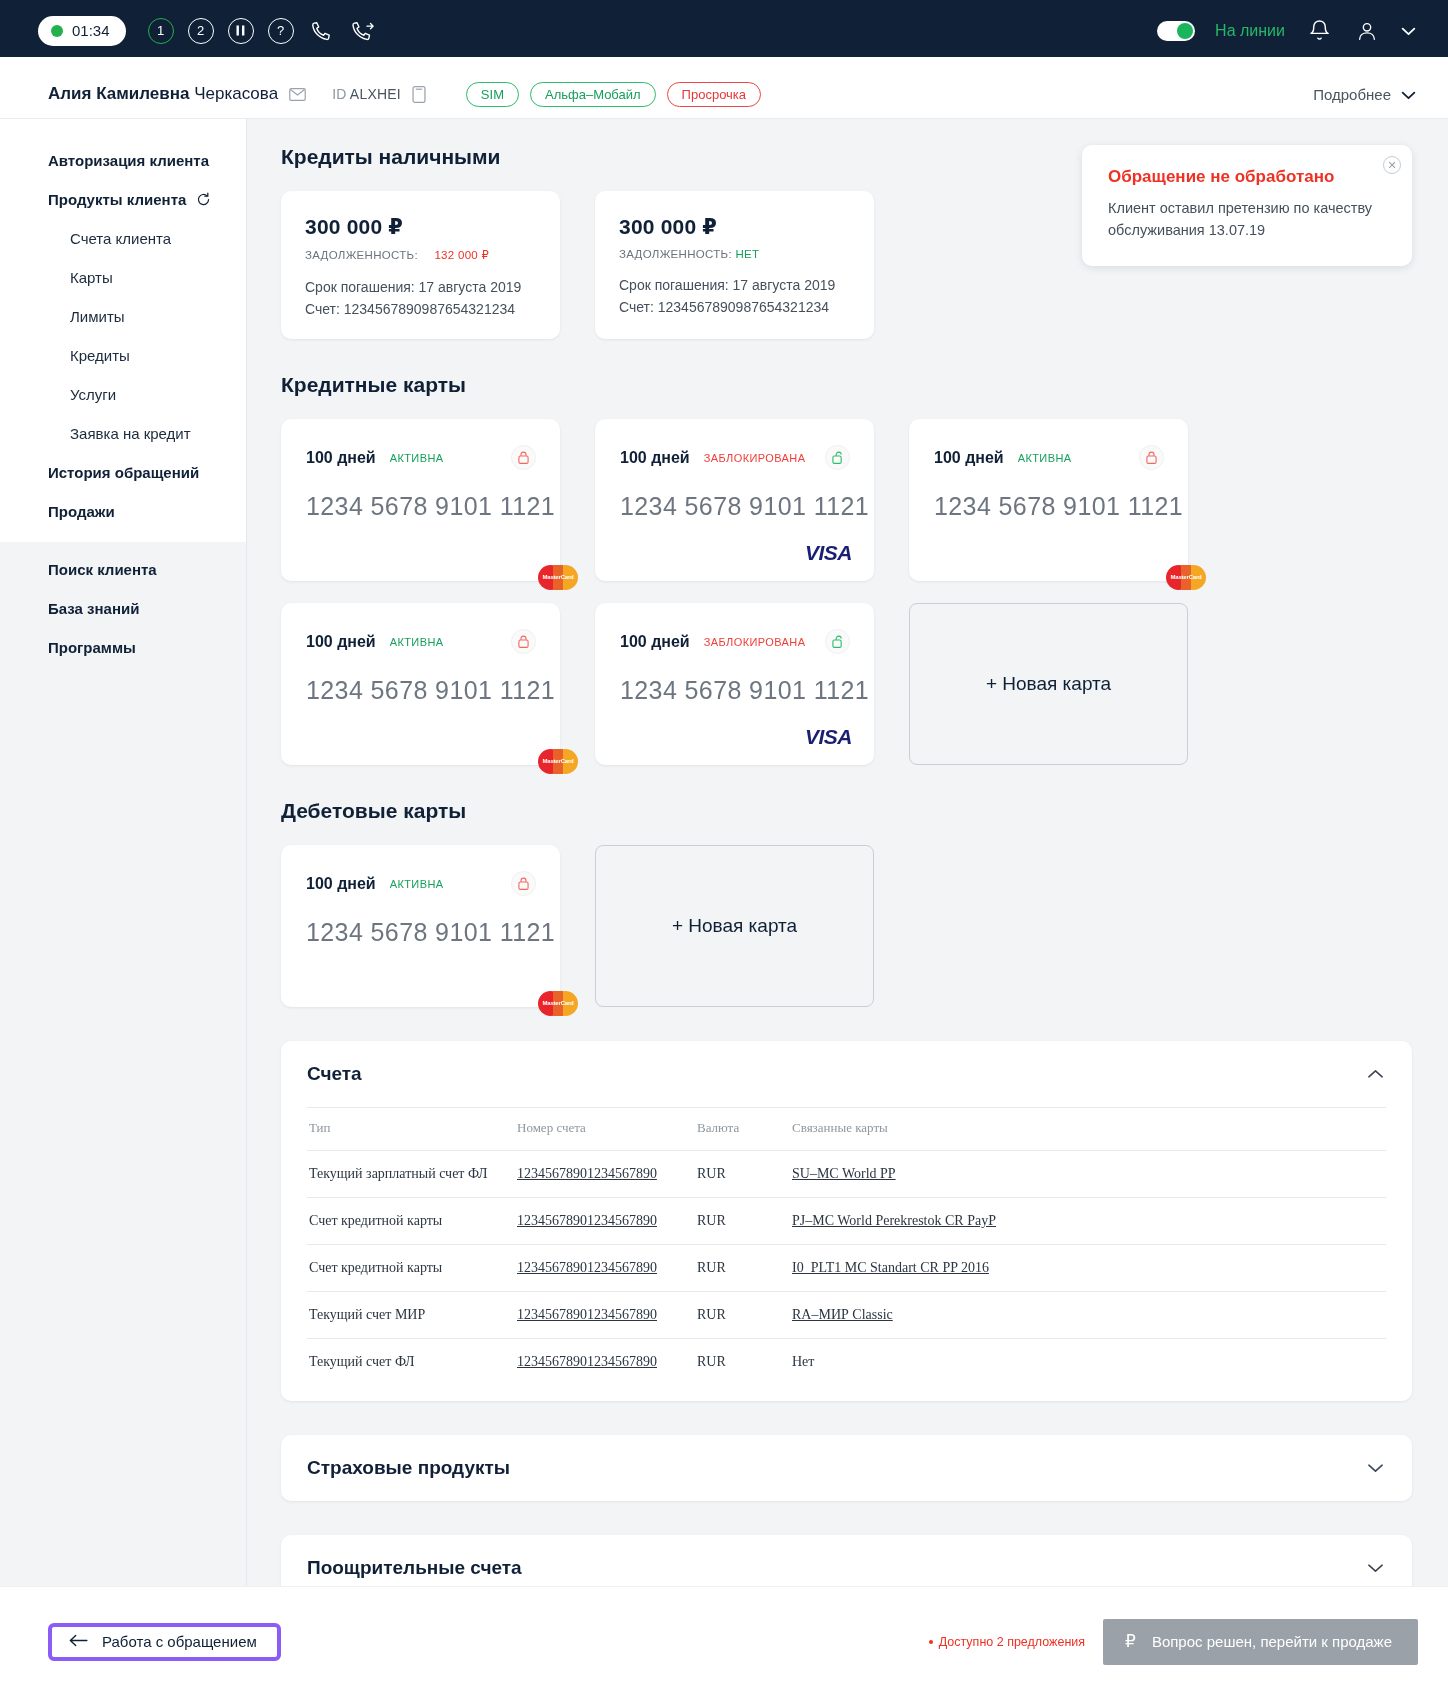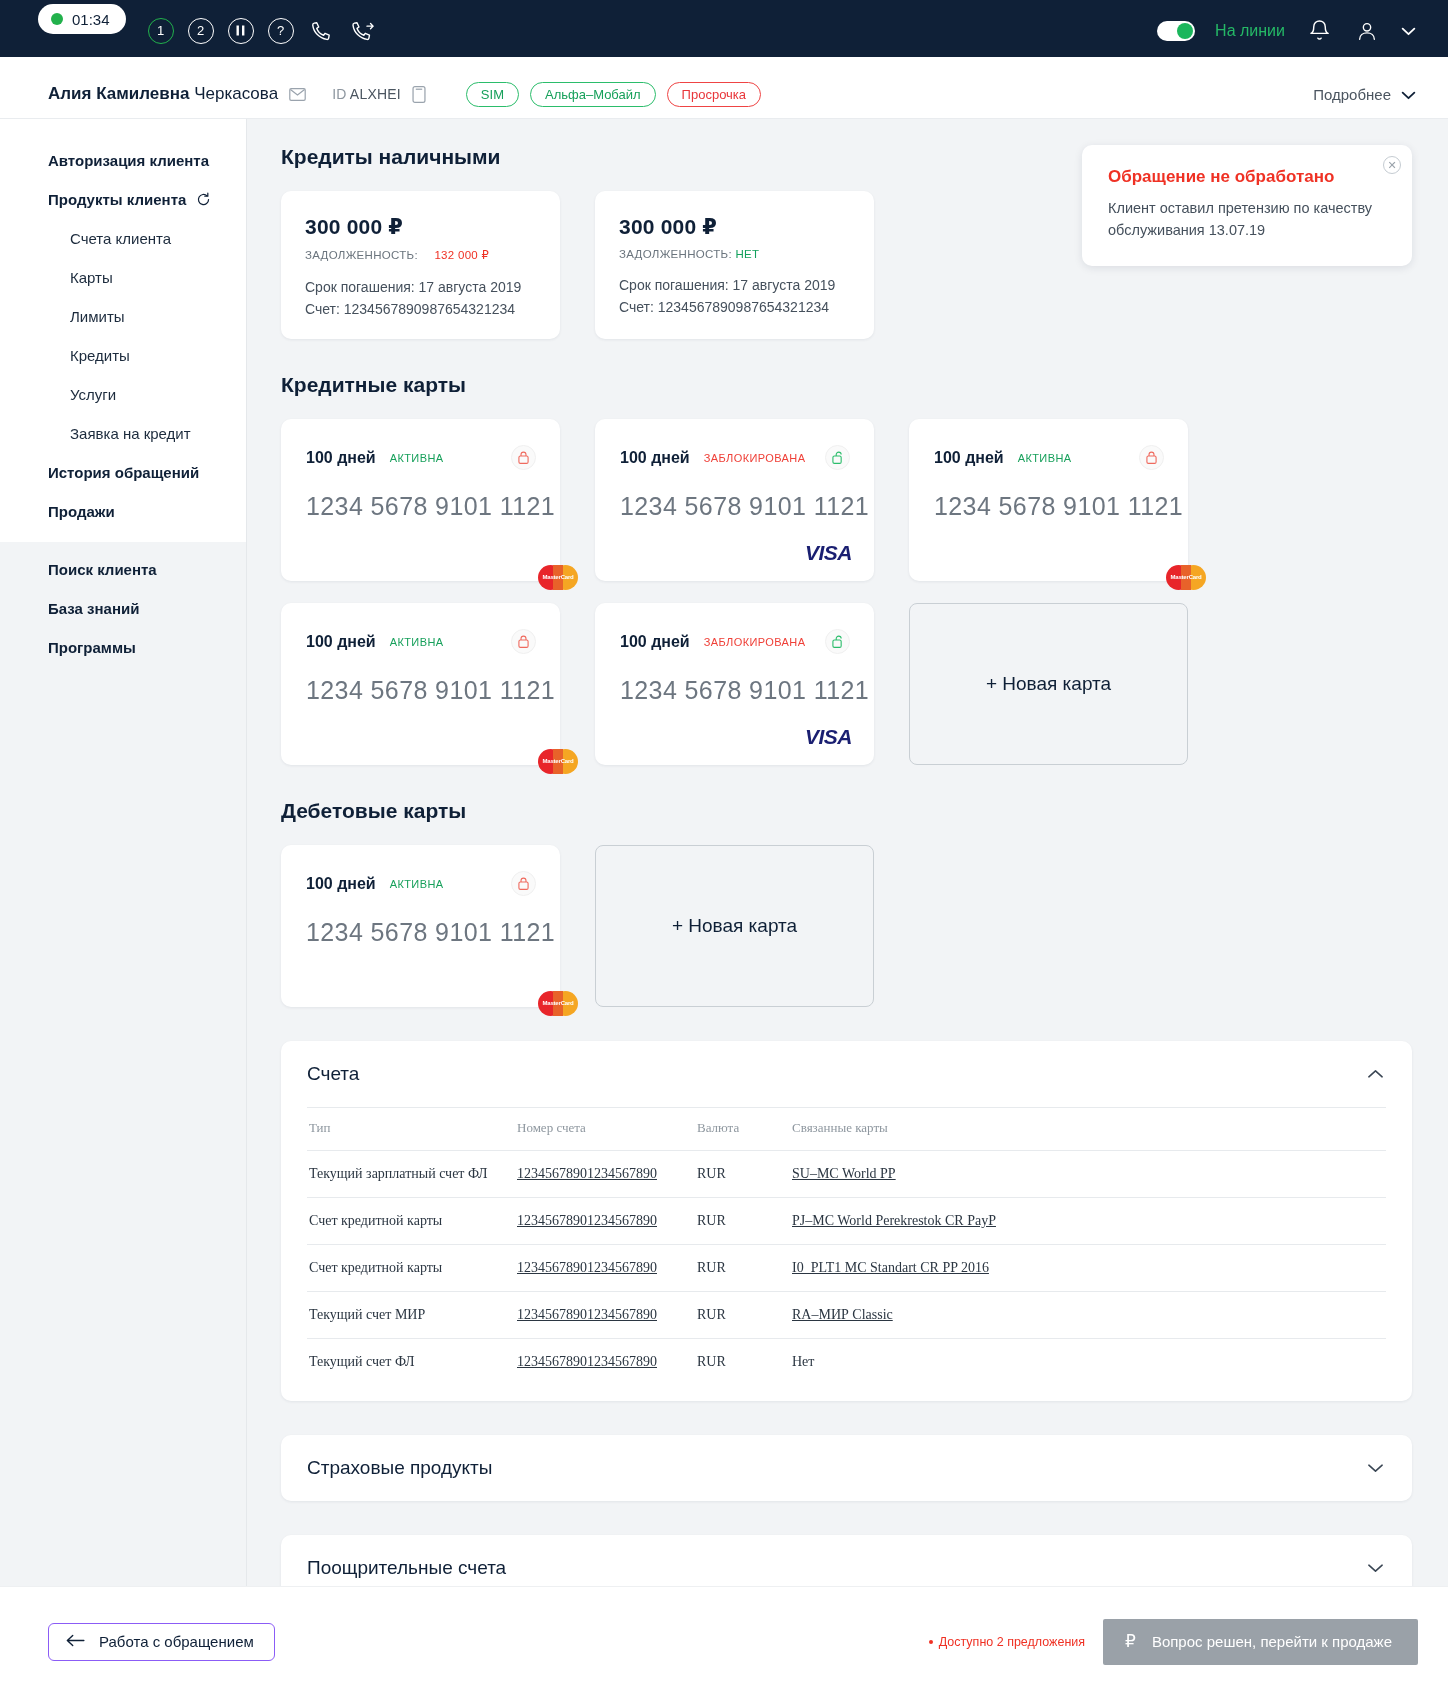--- a/index.html
+++ b/index.html
@@ -13,21 +13,21 @@
     position: relative;
     width: 1448px; height: 1696px;
     background: #f2f4f6;
     display: flex; flex-direction: column;
   }
 
   
   .topbar {
     height: 57px; flex: 0 0 57px;
     background: #0f2037;
-    display: flex; 
+    display: flex; align-items: center;
     padding: 4px 32px 0 38px;
     color: #ffffff;
   }
   .timer-pill {
     display: flex; align-items: center; gap: 9px;
     background: #ffffff; color: #0f2037;
     border-radius: 20px; height: 30px; padding: 0 16px 0 13px;
     font-size: 15px; font-weight: 400;
   }
   .timer-dot { width: 12px; height: 12px; border-radius: 50%; background: #22b14c; }
@@ -191,21 +191,21 @@
 
   
   .acc {
     margin: 34px 0 0 12px; background: #ffffff; border-radius: 10px;
     box-shadow: 0 1px 3px rgba(16,30,54,.07);
   }
   .acc-head {
     display: flex; align-items: center; justify-content: space-between;
     padding: 22px 28px 22px 26px;
   }
-  .acc-title { font-size: 19px; font-weight: 400; color: #0f2037; }
+  .acc-title { font-size: 19px; font-weight: 700; color: #0f2037; }
   .chev { color: #3a4654; font-size: 16px; line-height: 1; }
   .acc-body { padding: 0 26px 16px 26px; font-family: Liberation Serif, serif; }
 
   table.accounts { width: 100%; border-collapse: collapse; }
   table.accounts th {
     text-align: left; font-size: 13px; font-weight: 400; color: #8e979f;
     padding: 12px 8px 14px 0; border-top: 1px solid #e7eaed;
   }
   table.accounts td {
     font-size: 14px; color: #2b3642; padding: 15px 8px 15px 0;
@@ -220,21 +220,21 @@
 
   
   .footer {
     height: 110px; flex: 0 0 110px; background: #ffffff;
     display: flex; align-items: center; padding: 0 0 0 48px;
     border-top: 1px solid #eef0f2;
     position: relative; z-index: 5;
   }
   .btn-outline {
     display: flex; align-items: center; gap: 14px;
-    border: 1px solid #8b5cf6; border-radius: 6px;
+    border: 4px solid #8b5cf6; border-radius: 6px;
     height: 38px; padding: 0 20px 0 17px;
     font-size: 15px; color: #0f2037; background: #ffffff;
   }
   .footer-right { margin-left: auto; display: flex; align-items: center; gap: 18px; padding-right: 30px; }
   .offers { font-size: 12.5px; color: #ef3124; display: flex; align-items: center; gap: 6px; }
   .offers .dot { width: 4px; height: 4px; border-radius: 50%; background: #ef3124; }
   .btn-sale {
     display: flex; align-items: center; gap: 16px;
     background: #9aa1a8; color: #ffffff;
     height: 46px; padding: 0 26px 0 22px; font-size: 15px; border-radius: 2px;

